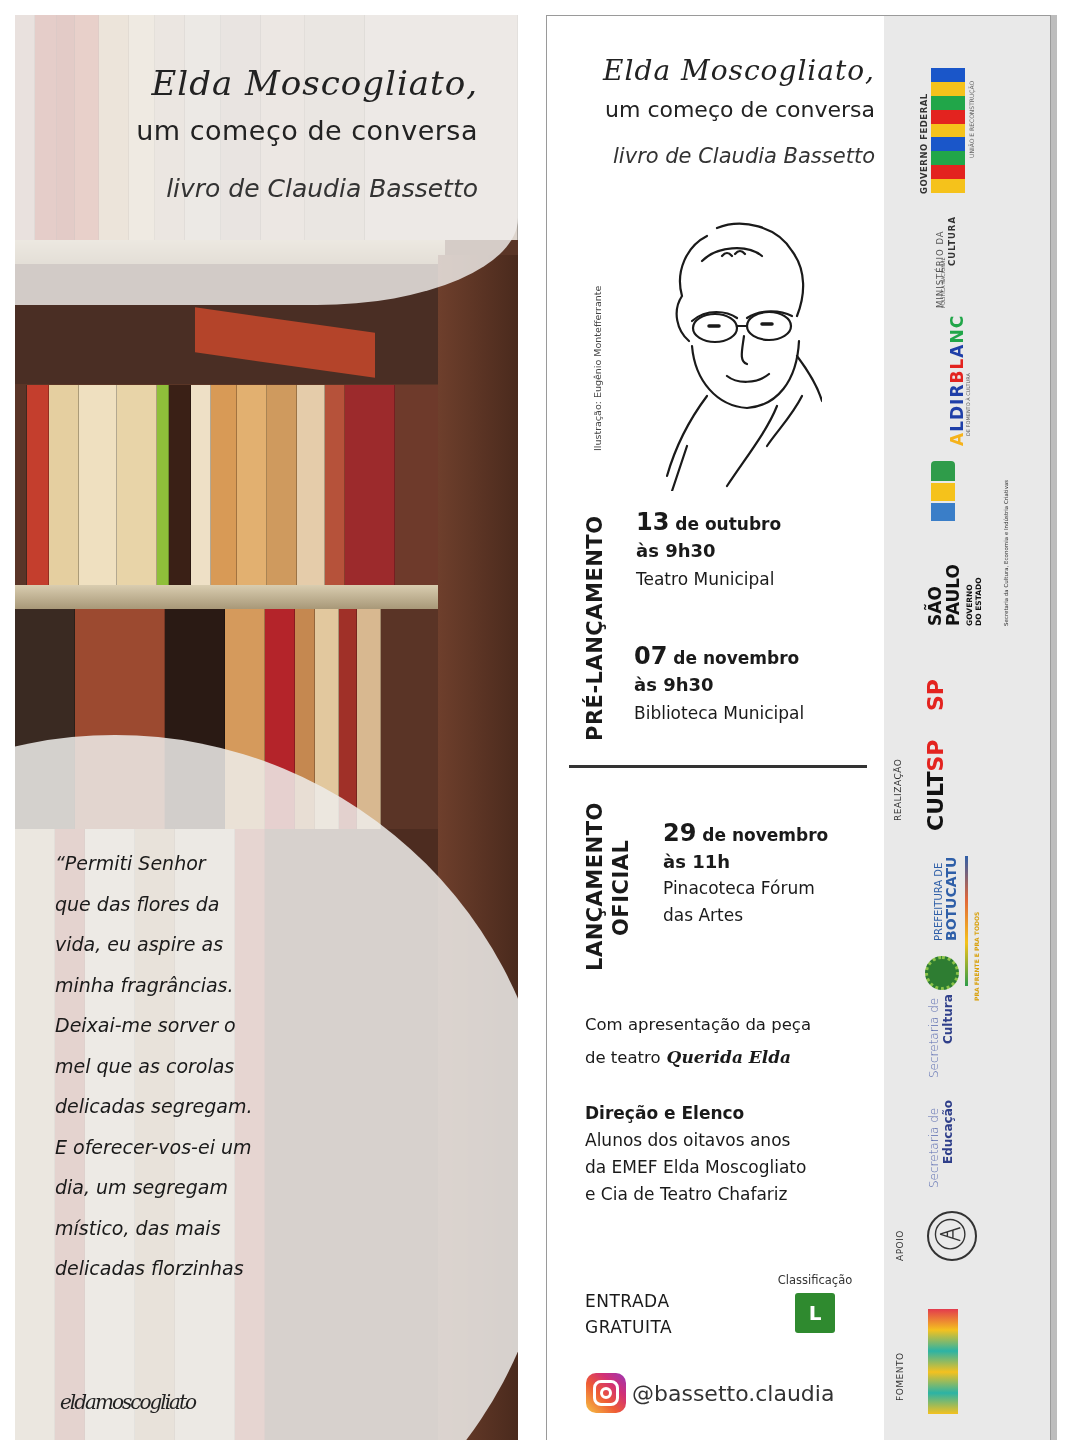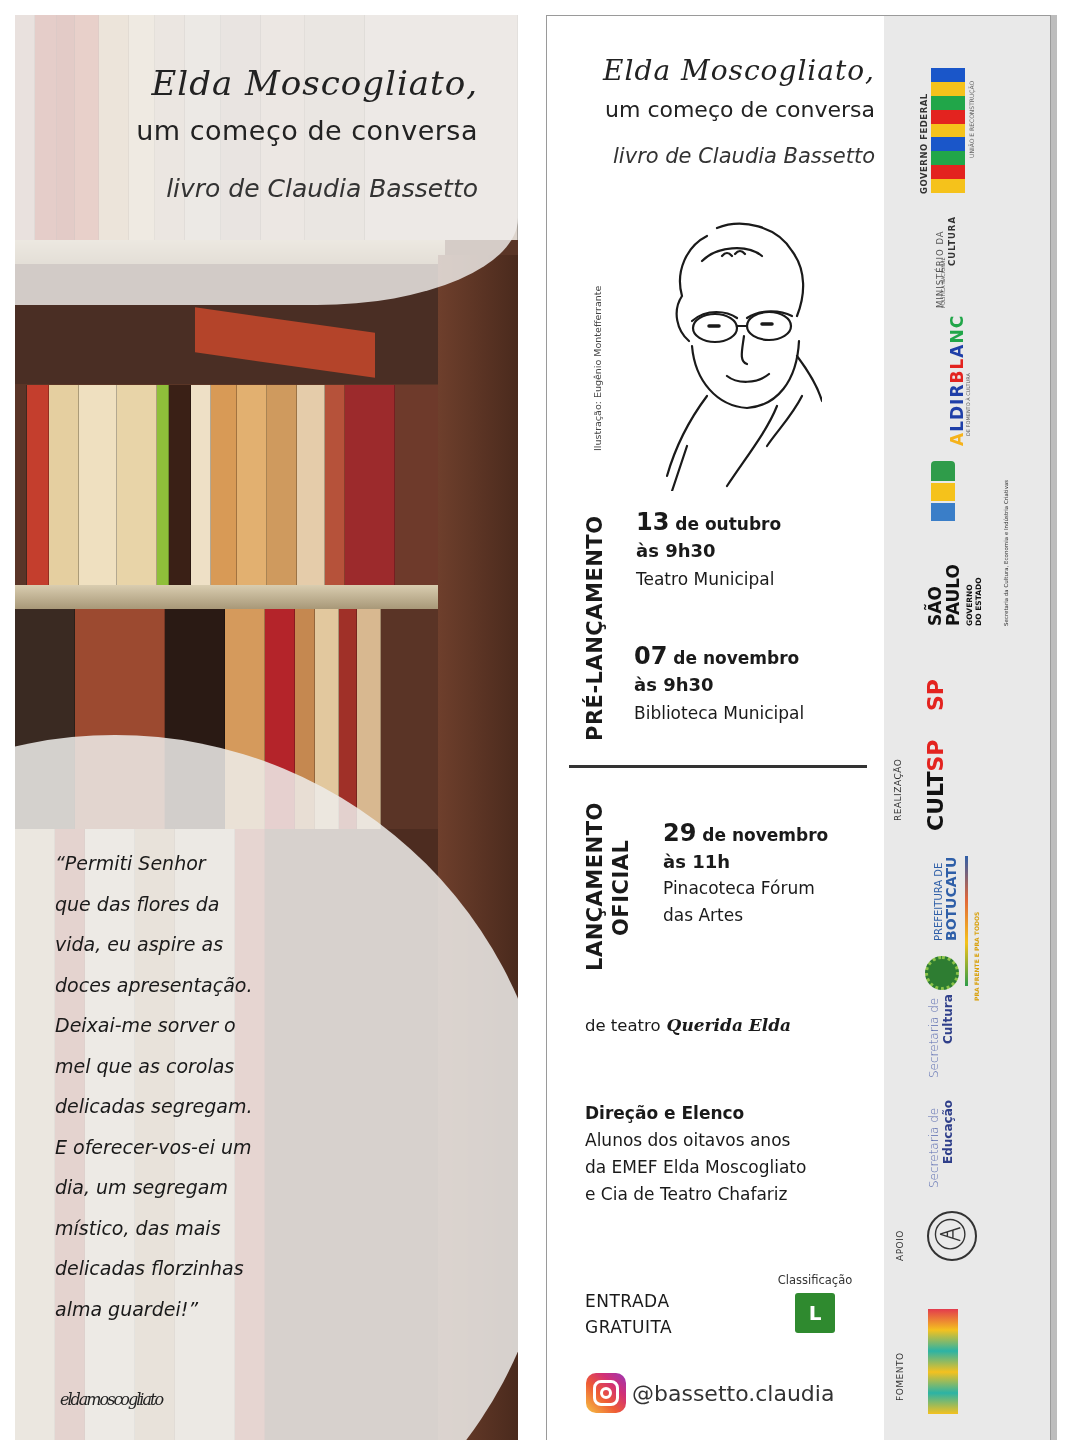--- a/index.html
+++ b/index.html
@@ -32,21 +32,21 @@
   .script { font-family: "DejaVu Serif", serif; font-style: italic; letter-spacing: 1px; }
   .left-title .name { font-size: 34px; color: #222; }
   .left-title .sub { font-size: 27px; color: #222; margin-top: 12px; letter-spacing: 0.5px; }
   .left-title .author { font-size: 25px; color: #333; font-style: italic; margin-top: 28px; font-weight: 300; }
 
   .quote {
     position: absolute; left: 40px; top: 828px; width: 320px;
     font-size: 19px; line-height: 40.5px; color: #1a1a1a; font-style: italic;
   }
   .signature {
-    position: absolute; left: 45px; top: 1375px; font-size: 16px;
+    position: absolute; left: 45px; top: 1375px; font-size: 20px;
     font-family: "DejaVu Serif", serif; font-style: italic; color: #222; letter-spacing: -2px;
   }
 
   
   #right-panel {
     position: absolute; left: 546px; top: 15px; width: 505px; height: 1425px;
     background: #ffffff; border: 1px solid #9a9a9a; border-bottom: none;
     box-shadow: 6px 0 0 #bdbdbd;
   }
   .sponsor-strip {
@@ -191,29 +191,28 @@
   <div class="left-title">
     <div class="name script">Elda Moscogliato,</div>
     <div class="sub">um começo de conversa</div>
     <div class="author">livro de Claudia Bassetto</div>
   </div>
 
   <div class="quote">
     <div>“Permiti Senhor</div>
     <div>que das flores da</div>
     <div>vida, eu aspire as</div>
-    <div>doces apresentação.</div>
+    <div>minha fragrâncias.</div>
     <div>Deixai-me sorver o</div>
     <div>mel que as corolas</div>
     <div>delicadas segregam.</div>
     <div>E oferecer-vos-ei um</div>
     <div>dia, um segregam</div>
     <div>místico, das mais</div>
     <div>delicadas florzinhas</div>
-    <div>alma guardei!”</div>
   </div>
   <div class="signature">eldamoscogliato</div>
 </div>
 
 <div id="right-panel">
   <div class="sponsor-strip"></div>
 
   <div class="r-title">
     <div class="name script">Elda Moscogliato,</div>
     <div class="sub">um começo de conversa</div>
@@ -264,20 +263,21 @@
   <div class="event ev3">
     <div class="date"><span class="day">29</span><span> de novembro</span></div>
     <div class="time">às 11h</div>
     <div class="place" style="margin-top:3px;">
       <div>Pinacoteca Fórum</div>
       <div>das Artes</div>
     </div>
   </div>
 
   <div class="presentation">
+    <div>Com apresentação da peça</div>
     <div><span>de teatro</span><span class="play">Querida Elda</span></div>
   </div>
 
   <div class="cast">
     <div class="head">Direção e Elenco</div>
     <div>Alunos dos oitavos anos</div>
     <div>da EMEF Elda Moscogliato</div>
     <div>e Cia de Teatro Chafariz</div>
   </div>
 

